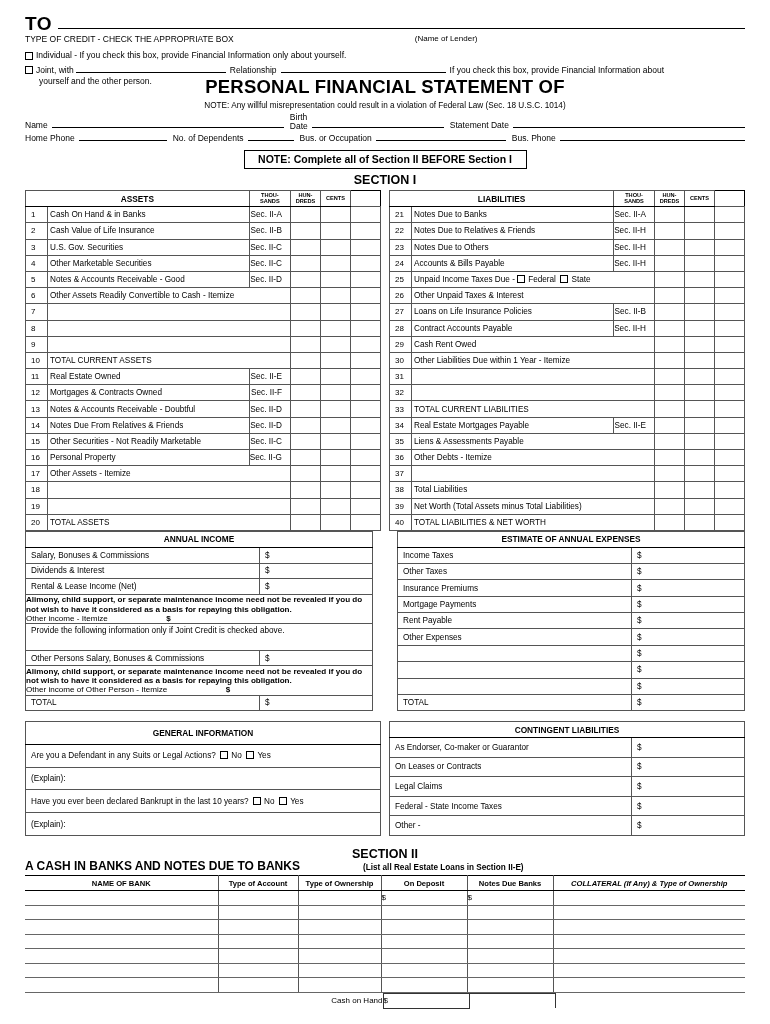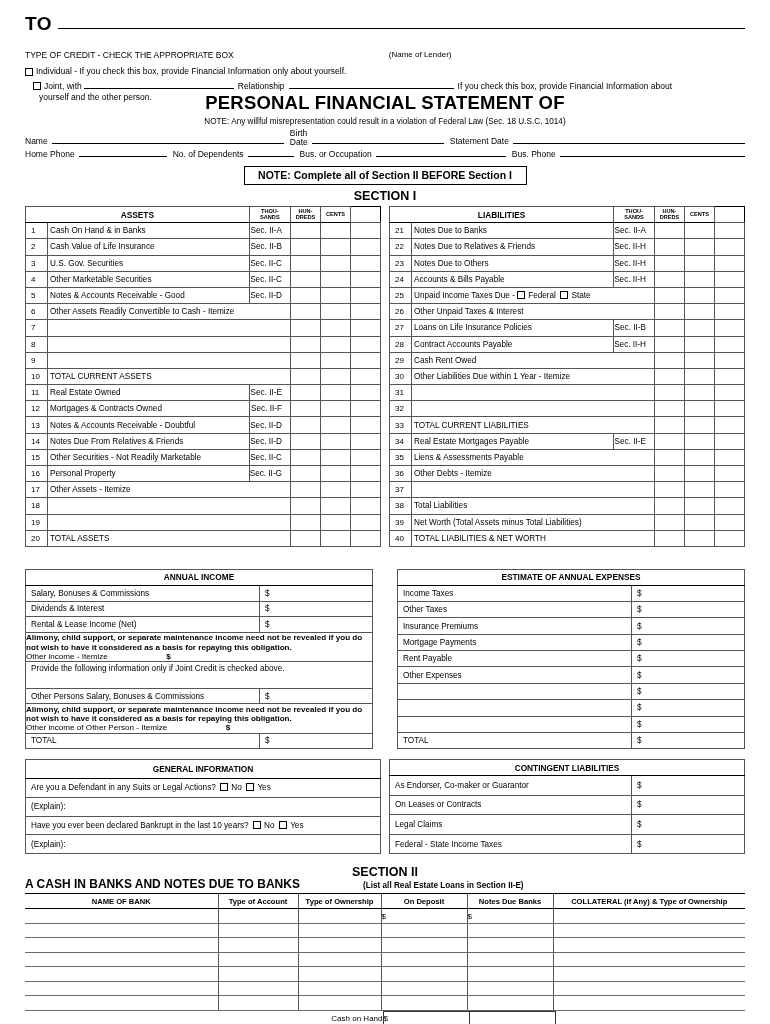--- a/index.html
+++ b/index.html
@@ -20,26 +20,26 @@
     display:inline-block; width:8px; height:8px;
     border:1px solid #000; background:#fff;
     vertical-align:-1px; margin-right:3px;
   }
   .row { display:flex; align-items:flex-end; }
 
   
   .to-row { display:flex; align-items:flex-end; margin-top:14px; }
   .to-label { font-size:19px; font-weight:bold; letter-spacing:.5px; line-height:1; }
   .to-rule { flex:1; border-bottom:1px solid #000; margin:0 0 4px 6px; height:1px; }
-  .credit-line { display:flex; margin-top:17px; }
+  .credit-line { display:flex; margin-top:1px;gap:26px; }
   .credit-type { font-size:8.5px; }
   .lender-note { margin-left:155px; font-size:8px; }
 
   .checkline { margin-top:6px; font-size:8.5px; display:flex; align-items:flex-end; }
-  .checkline2 { margin-top:5px; font-size:8.5px; display:flex; align-items:center;margin-left:8px; }
+  .checkline2 { margin-top:5px; font-size:8.5px; display:flex; align-items:center; }
   .sub-line { font-size:8.5px; margin-left:14px; margin-top:1px; }
 
   .title {
     text-align:center; font-size:18.5px; font-weight:bold;
     margin-top:-10px; letter-spacing:.2px;
   }
   .note-line { text-align:center; font-size:8.2px; margin-top:3px; }
 
   
   .ident { margin-top:2px; font-size:8.5px; }
@@ -66,21 +66,21 @@
     border-bottom:1.2px solid #000; padding:1px 0;
   }
   .ltab .num { width:22px; font-size:8px; text-align:left; padding-left:5px; }
   .ltab .desc { font-size:8.2px; padding-left:2px; }
   .ltab .sec { font-size:8.2px; text-align:right; padding-right:8px; white-space:nowrap; }
   .ltab tr { height:16.2px; }
   .cthou { width:30px; } .chun { width:28px; } .ccent { width:30px; }
   .tot { padding-left:26px; font-weight:normal; }
 
   
-  .mid { display:flex; gap:24px; margin-top:22px; }
+  .mid { display:flex; gap:24px; margin-top:0; }
   .mtab { width:357px; border:1.2px solid #000; border-collapse:collapse; }
   .mtab td { border:0.7px solid #555; padding:0; }
   .mtab .hd { font-size:8.3px; font-weight:bold; text-align:center; height:15px; border-bottom:1.2px solid #000; }
   .mtab .lbl { font-size:8.2px; padding:2px 0 2px 5px; }
   .mtab .amt { width:113px; font-size:8.2px; padding-left:5px; }
   .mtab tr { height:15.6px; }
   .warn { font-size:8.1px; font-weight:bold; line-height:1.14; padding:1px 0 0 5px; }
   .warn .plain { font-weight:normal; }
   .warn .dollar { display:inline-block; width:105px; text-align:right; padding-right:42px;}
 
@@ -97,21 +97,21 @@
   .s2head { margin-top:11px; position:relative; height:28px; }
   .s2title { text-align:center; font-weight:bold; font-size:12.5px; }
   .s2a { position:absolute; left:0; top:12px; font-weight:bold; font-size:12px; }
   .s2sub { position:absolute; left:338px; top:16px; font-weight:bold; font-size:8.2px; }
 
   .btab { width:720px; border-collapse:collapse; border-top:1.4px solid #000; border-bottom:1.4px solid #000; }
   .btab td { border-left:0.9px solid #555; border-right:0.9px solid #555; border-bottom:0.7px solid #666; padding:0; height:14.5px; }
   .btab td:first-child { border-left:none; }
   .btab td:last-child { border-right:none; }
   .btab .hd { font-size:7.6px; font-weight:bold; text-align:center; border-bottom:1.3px solid #000; height:15px; }
-  .c-name{width:193px;} .c-acct{width:80px;} .c-own{width:83px;} .c-dep{width:86px;} .c-ndb{width:86px;} .c-col{width:192px;}
+  .c-name{width:193px;} .c-acct{width:80px;} .c-own{width:83px;} .c-dep{width:86px;} .c-ndb{width:86px;} .c-col{width:192px;font-style:italic;}
   .bcell { font-size:8px; padding-left:4px; }
 
   .footer { position:relative; margin-top:0px; }
   .ftab { border-collapse:collapse; position:absolute; left:278px; top:0; }
   .ftab td { padding:0; height:15px; font-size:8px; }
   .f-lab { text-align:right; padding-right:5px; width:80px; }
   .f-amt { width:86px; border:0.9px solid #333; padding-left:4px; }
   .f-blank { width:86px; border-left:0.9px solid #333; border-right:0.9px solid #333; border-top:0.9px solid #333;}
 </style>
 </head>
@@ -612,20 +612,24 @@
           <tr style="height: 19.6px;">
             <td class="lbl">On Leases or Contracts</td>
             <td class="amt">$</td>
           </tr>
           <tr style="height: 19.6px;">
             <td class="lbl">Legal Claims</td>
             <td class="amt">$</td>
           </tr>
           <tr style="height: 19.6px;">
             <td class="lbl">Federal - State Income Taxes</td>
+            <td class="amt">$</td>
+          </tr>
+          <tr style="height: 19.6px;">
+            <td class="lbl">Other -</td>
             <td class="amt">$</td>
           </tr>
         </tbody>
     </table>
   </div>
 
   <div class="s2head">
     <div class="s2title">SECTION II</div>
     <div class="s2a">A  CASH IN BANKS AND NOTES DUE TO BANKS</div>
     <div class="s2sub">(List all Real Estate Loans in Section II-E)</div>

